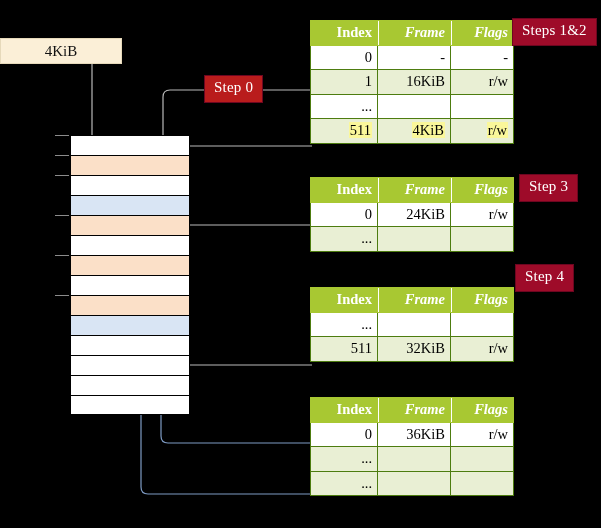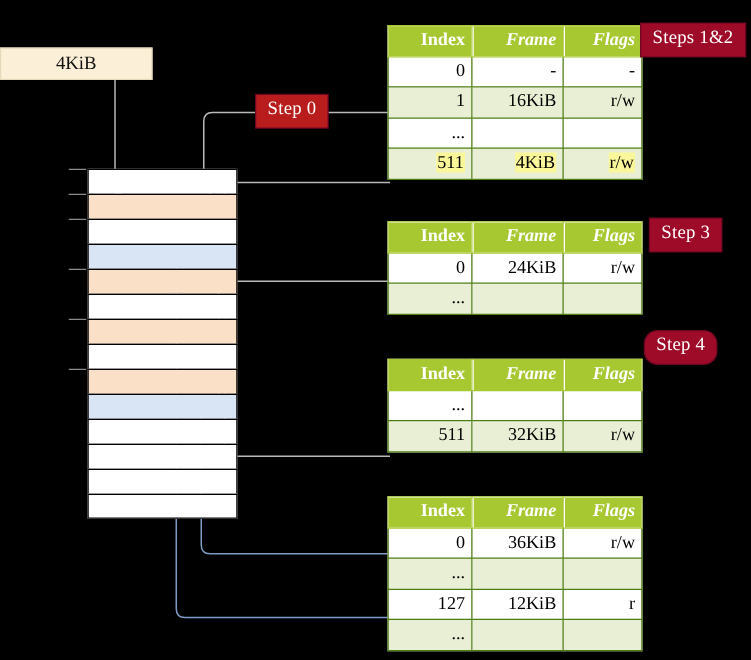--- a/index.html
+++ b/index.html
@@ -195,34 +195,29 @@
           <tr class="plain">
             <td class="c0"><span>0</span></td>
             <td class="c1"><span>36KiB</span></td>
             <td class="c2"><span>r/w</span></td>
           </tr>
           <tr class="alt">
             <td class="c0"><span>...</span></td>
             <td class="c1"><span></span></td>
             <td class="c2"><span></span></td>
           </tr>
-          <tr class="plain">
-            <td class="c0"><span>127</span></td>
-            <td class="c1"><span>12KiB</span></td>
-            <td class="c2"><span>r</span></td>
-          </tr>
           <tr class="alt">
             <td class="c0"><span>...</span></td>
             <td class="c1"><span></span></td>
             <td class="c2"><span></span></td>
           </tr>
         </tbody>
       </table>
     </div>
 
   <div id="badges">
       <div class="badge" style="left: 205px; top: 40px; background: #b91c1c; margin-top: 36px;"><span>Step 0</span></div>
       <div class="badge" style="left: 513px; top: 19px; background: rgb(158, 11, 41);"><span>Steps 1&amp;2</span></div>
       <div class="badge" style="left: 520px; top: 159px; background: rgb(158, 11, 41); margin-top: 16px;"><span>Step 3</span></div>
-      <div class="badge" style="left: 516px; top: 265px; background: rgb(158, 11, 41); border-radius: 10px;"><span>Step 4</span></div>
+      <div class="badge" style="left: 516px; top: 265px; background: rgb(158, 11, 41);"><span>Step 4</span></div>
     </div>
 
 </div>
 
 </body></html>

